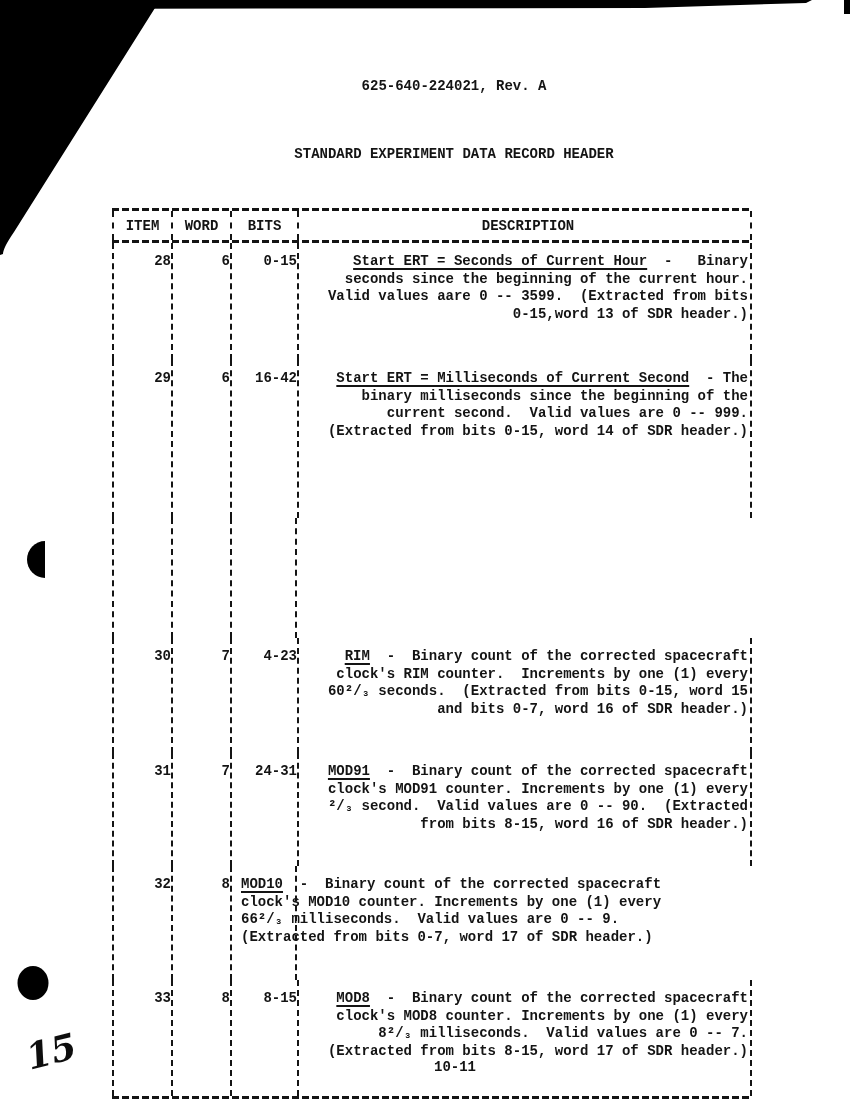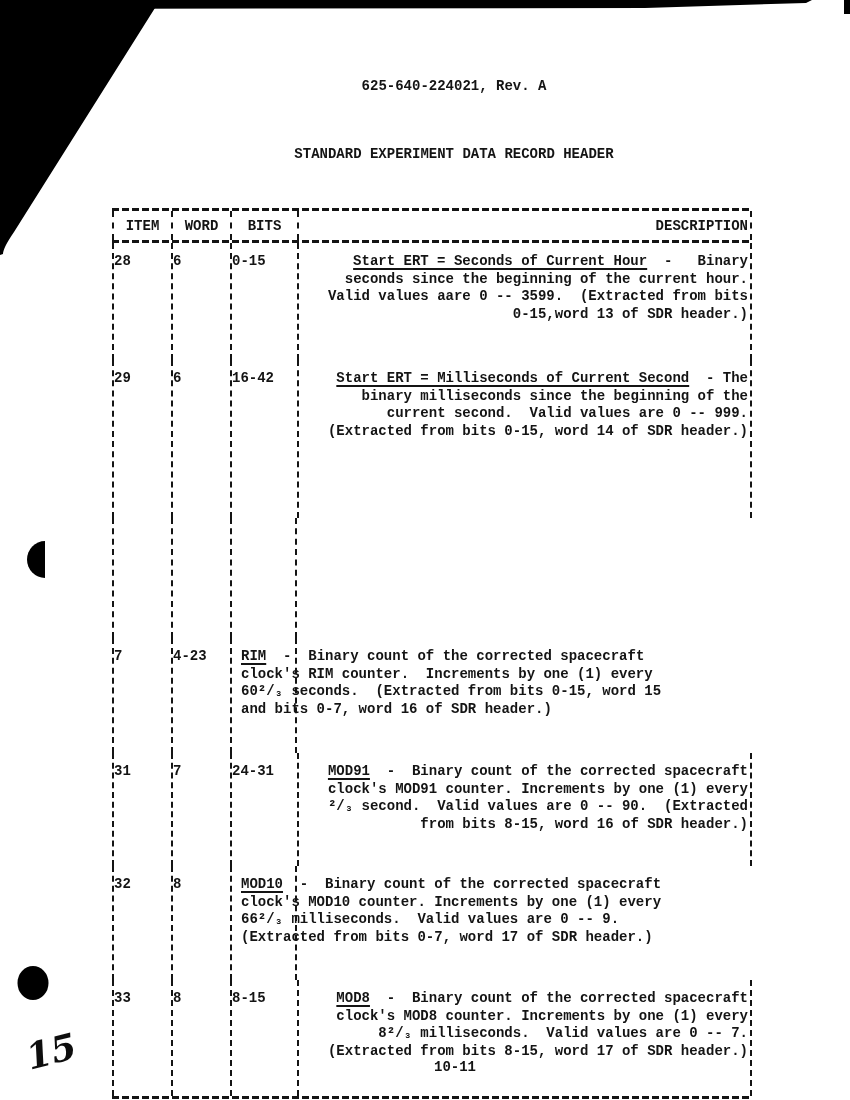--- a/index.html
+++ b/index.html
@@ -19,23 +19,23 @@
   
   .tbl { position:absolute; left:112px; top:208px; width:640px; }
   .hline {
     height:3px;
     background:repeating-linear-gradient(90deg,#141414 0 7px,transparent 7px 10px);
   }
   .grid { display:grid; grid-template-columns:59px 59px 67px 1fr; }
   .grid > div { border-left:2px dashed #141414; }
   .grid > div:last-child { border-right:2px dashed #141414; }
   .hdr > div { padding-top:7px; padding-bottom:6px; text-align:center; font-size:14px; }
-  .hdr .desc { text-align:right; padding-left:9px; }
+  .hdr .desc { text-align:center; padding-left:9px; }
   .c {
-    padding-top:10px; text-align:left;
+    padding-top:10px; text-align:right;
     font-size:14px; line-height:17.5px;
   }
   .desc { text-align:right; padding:10px 2px 0 9px; white-space:pre; }
   .lead {
     text-decoration:underline;
     text-underline-offset:3px;
     text-decoration-thickness:1.5px;
   }
   .rows .grid:nth-child(1) > div { min-height:107px; }
   .rows .grid:nth-child(2) > div { min-height:148px; }
@@ -108,20 +108,21 @@
 (Extracted from bits 0-15, word 14 of SDR header.)</span></div>
       </div>
 
       <div class="grid">
         <div class="c"></div>
         <div class="c"></div>
         <div class="c"></div>
       </div>
 
       <div class="grid">
+        <div class="c">30</div>
         <div class="c">7</div>
         <div class="c">4-23</div>
         <div class="c desc"><span class="lead">RIM</span><span>  -  Binary count of the corrected spacecraft
 clock's RIM counter.  Increments by one (1) every
 60²/₃ seconds.  (Extracted from bits 0-15, word 15
 and bits 0-7, word 16 of SDR header.)</span></div>
       </div>
 
       <div class="grid">
         <div class="c">31</div>

